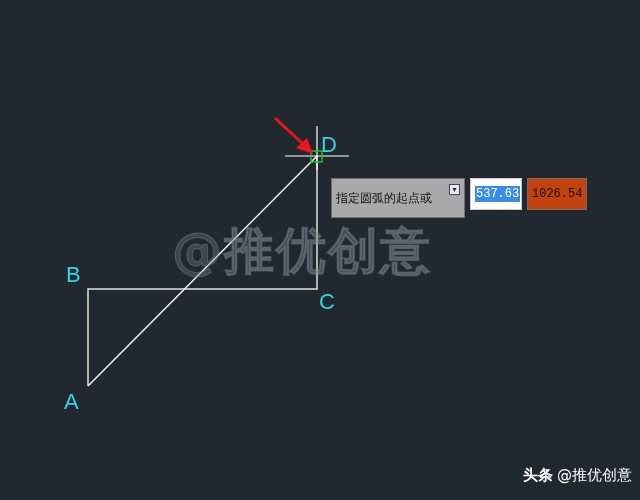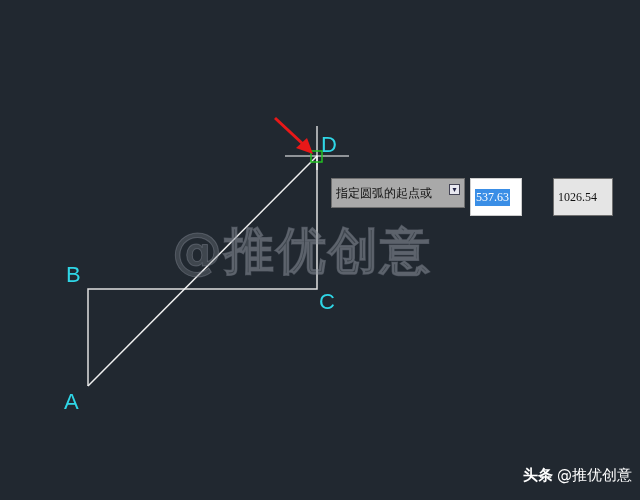--- a/index.html
+++ b/index.html
@@ -1,25 +1,25 @@
 <!DOCTYPE html>
 <html><head>
   <meta charset="utf-8">
   <style>
     html, body { margin:0; padding:0; }
     body { width:640px; height:500px; background:#212830; position:relative; overflow:hidden; font-family:"DejaVu Sans", sans-serif; }
     #canvas { position:absolute; left:0; top:0; }
     .label { position:absolute; color:#2fd6e6; font-family:"Liberation Sans", sans-serif; font-size:22px; line-height:22px; }
     .watermark { position:absolute; left:172px; top:218px; font-size:50px; font-weight:bold; color:rgba(120,125,135,0.35); letter-spacing:2px; -webkit-text-stroke:1px rgba(150,155,165,0.35); font-family:"DejaVu Sans", sans-serif; white-space:nowrap; }
-    .prompt { left:331px; width:134px; background:#a9a9a9; border:1px solid #6f6f6f; box-sizing:border-box; color:#111; font-size:12px; padding-left:4px; position:absolute; top:178px; height:30px; display:flex; align-items:center; }
+    .prompt { left:331px; width:134px; background:#a9a9a9; border:1px solid #6f6f6f; box-sizing:border-box; color:#111; font-size:12px; padding-left:4px; position:absolute; top:178px; height:40px; display:flex; align-items:center; }
     .prompt .drop { position:absolute; right:4px; top:5px; width:11px; height:11px; background:#e8e8f0; border:1px solid #445; box-sizing:border-box; font-size:8px; line-height:9px; text-align:center; color:#224; }
-    .field { position:absolute; top:178px; height:38px; box-sizing:border-box; font-size:12px; display:flex; align-items:center; padding-left:4px; font-family:Liberation Serif, serif; }
+    .field { position:absolute; top:178px; height:32px; box-sizing:border-box; font-size:12px; display:flex; align-items:center; padding-left:4px; font-family:Liberation Mono, monospace; }
     .field.x { left:470px; width:52px; background:#ffffff; border:1px solid #ccc; }
     .field.x span { background:#3a8ee6; color:#fff; padding:1px 1px; }
-    .field.y { left:527px; width:60px; background:#e5e5e5; border:1px solid #6f6f6f; color:#111;margin-left:26px; }
+    .field.y { left:527px; width:60px; background:#c2410c; border:1px solid #6f6f6f; color:#111; }
     .footer { position:absolute; right:8px; top:466px; color:#ffffff; font-size:15px; white-space:nowrap; }
     .footer b { font-weight:bold; margin-right:4px; }
   </style>
 </head>
 <body>
 
 <svg id="canvas" width="640" height="500">
 
   <polyline points="88,386 88,289 317,289 317,156" fill="none" stroke="#e0e0e0" stroke-width="1.5"></polyline>
 

